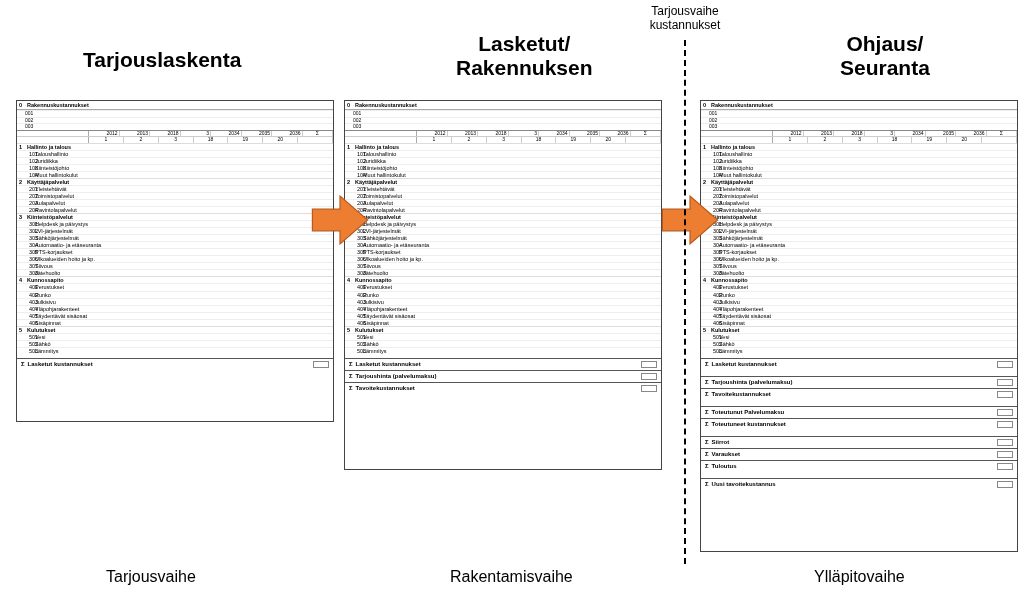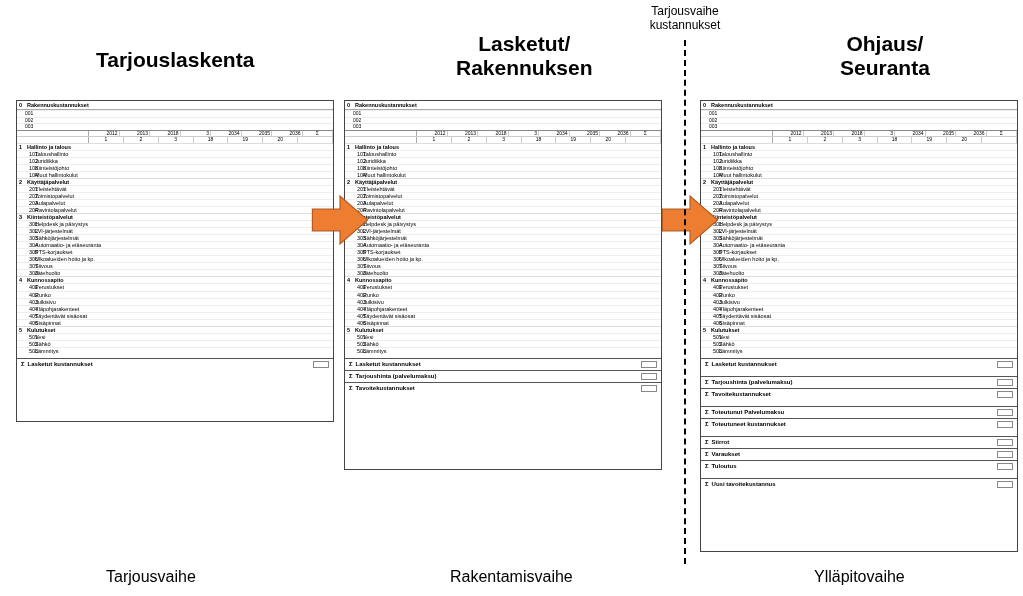--- a/index.html
+++ b/index.html
@@ -117,21 +117,21 @@
   }
 </style>
 </head>
 <body>
 
 <div class="top-label" style="left:620px; top:4px; width:130px;">
   <span>Tarjousvaihe</span><br>
   <span>kustannukset</span>
 </div>
 
-<div class="title" style="left:96px; top:48px;">Tarjouslaskenta</div>
+<div class="title" style="left:83px; top:48px;">Tarjouslaskenta</div>
 
 <div class="title" style="left:456px; top:32px; text-align:center;">
   <span>Lasketut/</span><br>
   <span>Rakennuksen</span>
 </div>
 
 <div class="title" style="left:840px; top:32px; text-align:center;">
   <span>Ohjaus/</span><br>
   <span>Seuranta</span>
 </div>

